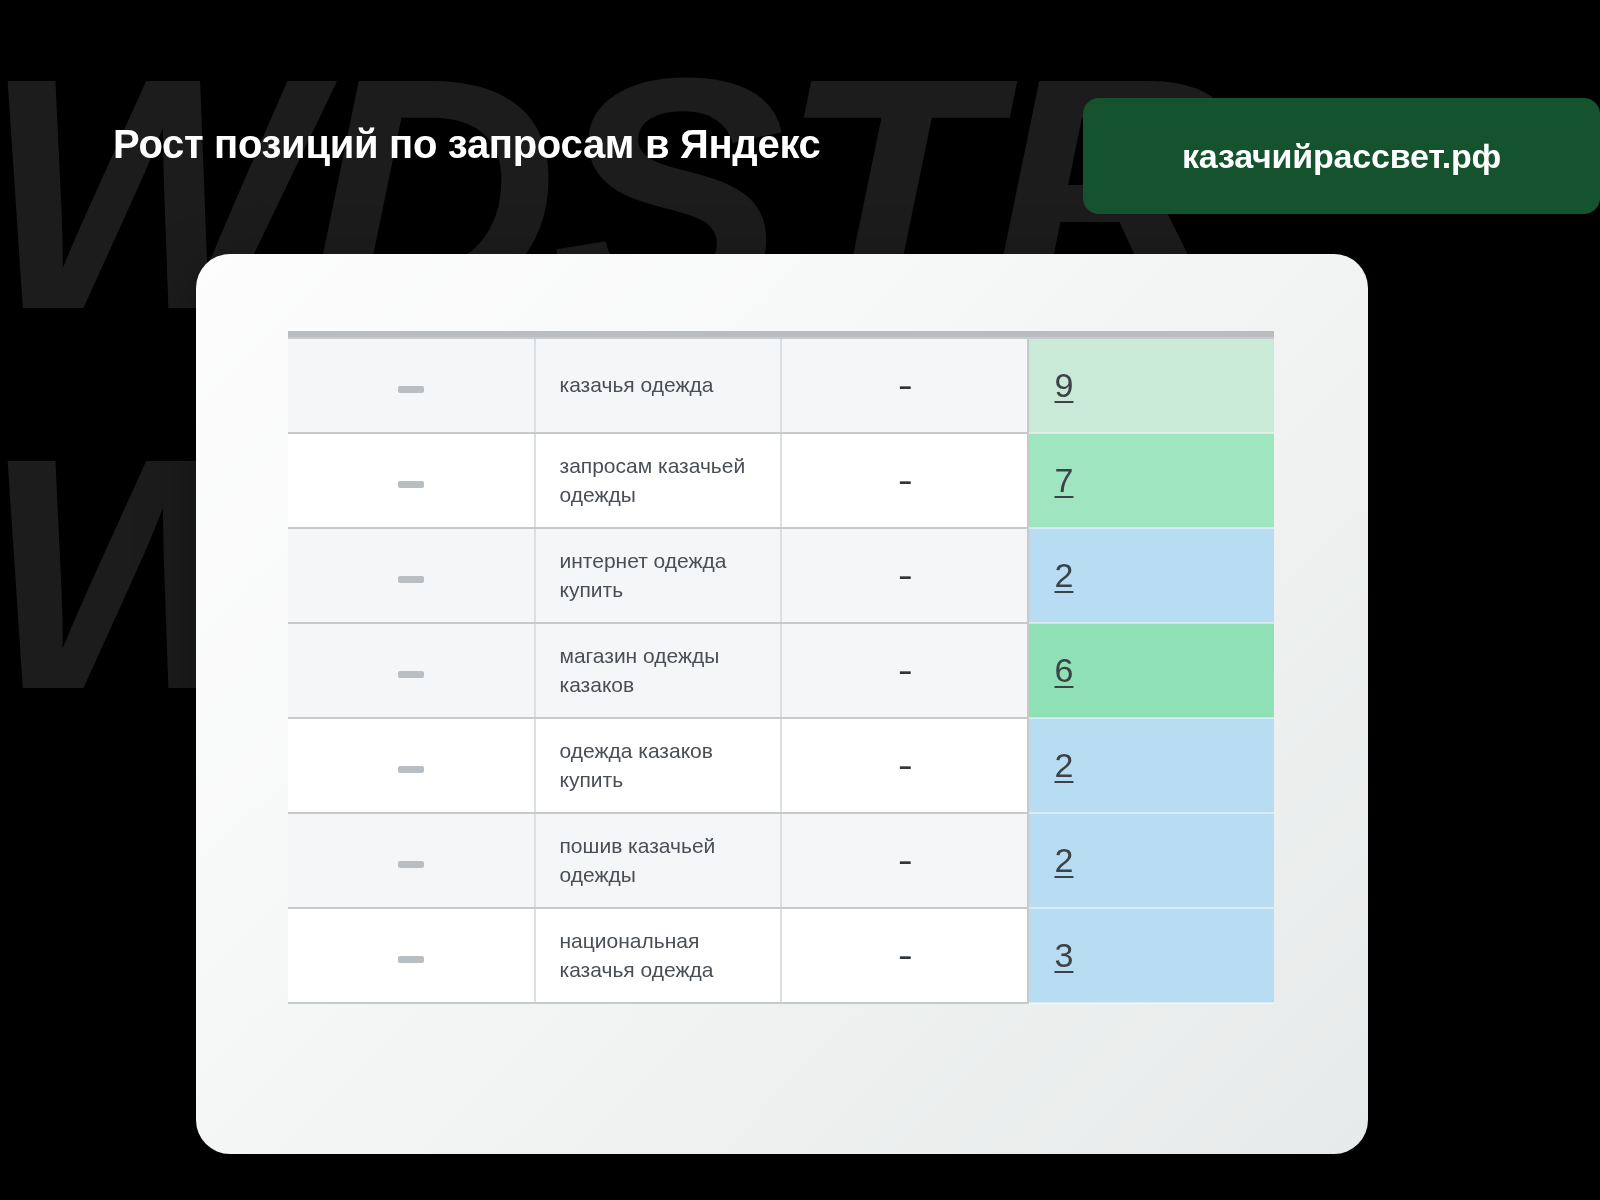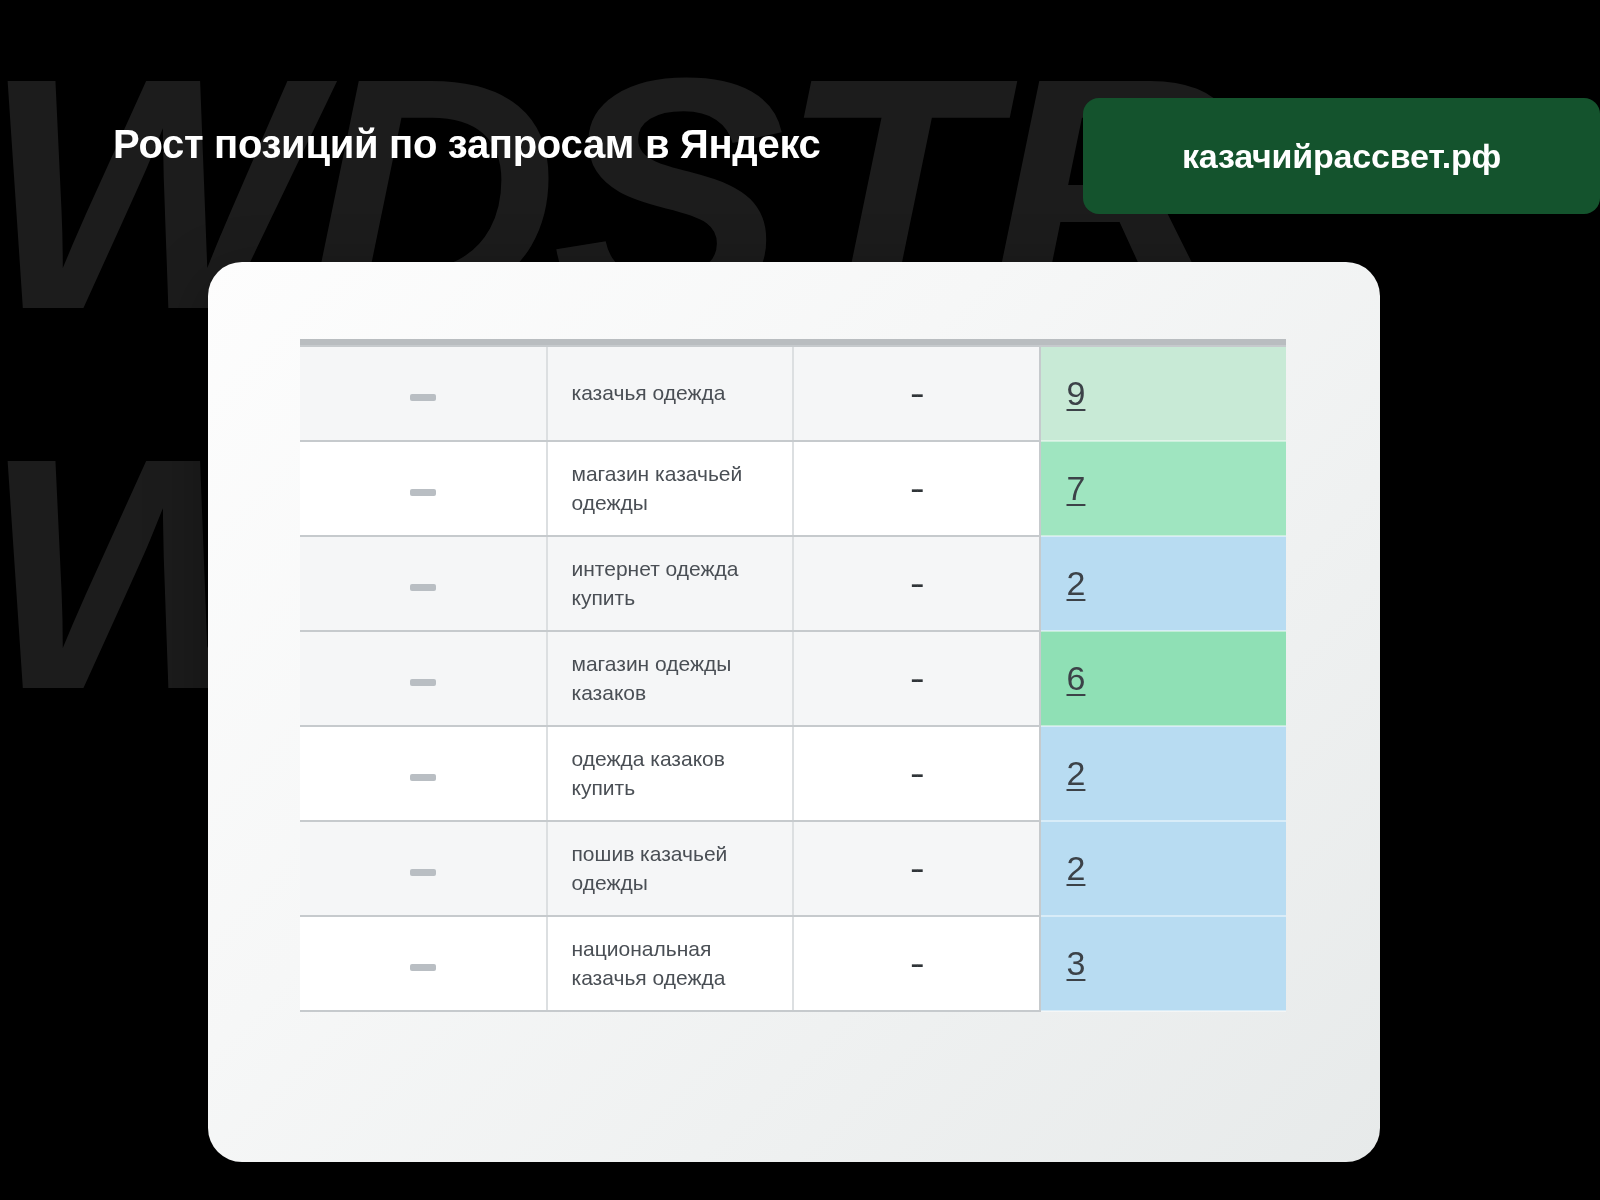--- a/index.html
+++ b/index.html
@@ -79,30 +79,29 @@
     color: #ffffff;
     font-size: 34px;
     font-weight: 700;
     letter-spacing: -0.2px;
     white-space: nowrap;
   }
 
   
   .screenshot-card {
     position: absolute;
-    left: 208px;
+    left: 196px;
     top: 254px;
     width: 1172px;
     height: 900px;
     background: linear-gradient(135deg, #fdfdfd 0%, #f6f7f7 38%, #e7eaea 100%);
     border-radius: 34px;
     z-index: 2;
     box-shadow: 0 18px 60px rgba(0,0,0,0.35);
     overflow: hidden;
-    margin-top: 8px;
   }
 
   
   .rank-table {
     position: absolute;
     left: 92px;
     top: 77px;
     width: 986px;
     border-collapse: collapse;
     table-layout: fixed;
@@ -195,21 +194,21 @@
           <td class="c-icon"><span class="row-icon"></span></td>
           <td class="c-query">
             <span class="query-text">казачья одежда</span>
           </td>
           <td class="c-dash"><span class="dash-mark">--</span></td>
           <td class="c-value" style="background: rgb(200, 234, 214);"><span class="value-link">9</span></td>
         </tr>
         <tr class="data-row even">
           <td class="c-icon"><span class="row-icon"></span></td>
           <td class="c-query">
-            <span class="query-text">магазин казачьей одежды</span>
+            <span class="query-text">запросам казачьей одежды</span>
           </td>
           <td class="c-dash"><span class="dash-mark">--</span></td>
           <td class="c-value" style="background: rgb(159, 229, 192);"><span class="value-link">7</span></td>
         </tr>
         <tr class="data-row odd">
           <td class="c-icon"><span class="row-icon"></span></td>
           <td class="c-query">
             <span class="query-text">интернет одежда купить</span>
           </td>
           <td class="c-dash"><span class="dash-mark">--</span></td>

